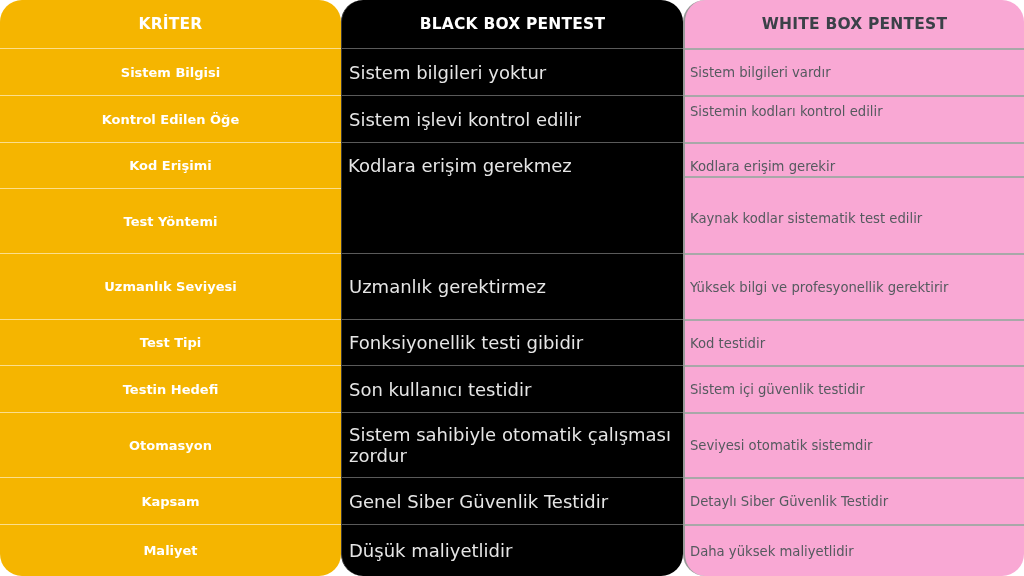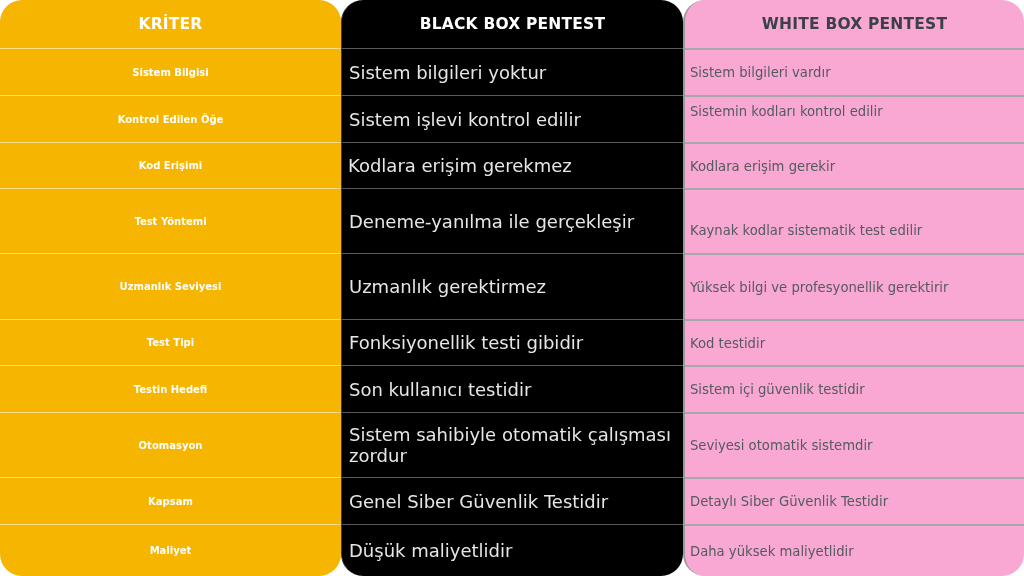--- a/index.html
+++ b/index.html
@@ -5,21 +5,21 @@
   * { box-sizing: border-box; margin: 0; padding: 0; }
   html, body { width: 1024px; height: 576px; overflow: hidden; background: #ffffff; }
   body { font-family: "DejaVu Sans", "Liberation Sans", sans-serif; }
   .table { position: relative; width: 1024px; height: 576px; display: grid;
     grid-template-columns: 341px 342px 341px; }
   .col { position: relative; height: 576px; border-radius: 22px; }
   .col-criteria { background: #F5B500; }
   .col-black { background: #000000; border-left: 1px solid #3a3a3a; }
   .col-white { background: #f9a8d4; border-left: 2px solid #9a9a9a; }
   .cell { position: absolute; left: 0; right: 0; display: flex; align-items: center; }
-  .col-criteria .cell { justify-content: center; color: #ffffff; font-weight: bold; font-size: 10px;
+  .col-criteria .cell { justify-content: center; color: #ffffff; font-weight: bold; font-size: 13px;
     border-top: 1px solid rgba(255,255,255,0.55); }
   .col-black .cell { padding-left: 7px; color: #e6e6e6; font-size: 18px;
     border-top: 1px solid #5a5a5a; }
   .col-white .cell { padding-left: 5px; color: #555a5f; font-size: 13.2px;
     border-top: 2px solid #a8a8a8; }
   .cell.header { border-top: none !important; justify-content: center !important; padding-left: 0 !important;
     font-weight: bold; font-size: 15.5px; letter-spacing: 0.2px; }
   .col-criteria .cell.header { color: #ffffff; }
   .col-black .cell.header { color: #ffffff; }
   .col-white .cell.header { color: #3b4148; }
@@ -41,35 +41,34 @@
     <div class="cell" style="top:412px;height:65px">Otomasyon</div>
     <div class="cell" style="top:477px;height:47px">Kapsam</div>
     <div class="cell" style="top:524px;height:52px">Maliyet</div>
   </div>
 
   <div class="col col-black">
     <div class="cell header" style="top:0;height:48px">BLACK BOX PENTEST</div>
     <div class="cell" style="top:48px;height:47px">Sistem bilgileri yoktur</div>
     <div class="cell" style="top:95px;height:47px">Sistem işlevi kontrol edilir</div>
     <div class="cell" style="top:142px;height:46px;padding-left:6px">Kodlara erişim gerekmez</div>
-    <div class="cell" style="top:188px;height:65px">Deneme-yanılma ile gerçekleşir</div>
     <div class="cell" style="top:253px;height:66px">Uzmanlık gerektirmez</div>
     <div class="cell" style="top:319px;height:46px">Fonksiyonellik testi gibidir</div>
     <div class="cell" style="top:365px;height:47px">Son kullanıcı testidir</div>
     <div class="cell" style="top:412px;height:65px">Sistem sahibiyle otomatik çalışması zordur</div>
     <div class="cell" style="top:477px;height:47px">Genel Siber Güvenlik Testidir</div>
     <div class="cell" style="top:524px;height:52px">Düşük maliyetlidir</div>
   </div>
 
   <div class="col col-white">
     <div class="cell header" style="top:0;height:48px">WHITE BOX PENTEST</div>
     <div class="cell" style="top:48px;height:47px">Sistem bilgileri vardır</div>
     <div class="cell" style="top:95px;height:31px">Sistemin kodları kontrol edilir</div>
     <div class="cell" style="top:142px;height:46px">Kodlara erişim gerekir</div>
-    <div class="cell" style="top:188px;height:82px">Kaynak kodlar sistematik test edilir</div>
+    <div class="cell" style="top:176px;height:82px">Kaynak kodlar sistematik test edilir</div>
     <div class="cell" style="top:253px;height:66px">Yüksek bilgi ve profesyonellik gerektirir</div>
     <div class="cell" style="top:319px;height:46px">Kod testidir</div>
     <div class="cell" style="top:365px;height:47px">Sistem içi güvenlik testidir</div>
     <div class="cell" style="top:412px;height:65px">Seviyesi otomatik sistemdir</div>
     <div class="cell" style="top:477px;height:47px">Detaylı Siber Güvenlik Testidir</div>
     <div class="cell" style="top:524px;height:52px">Daha yüksek maliyetlidir</div>
   </div>
 
 </div>
 

